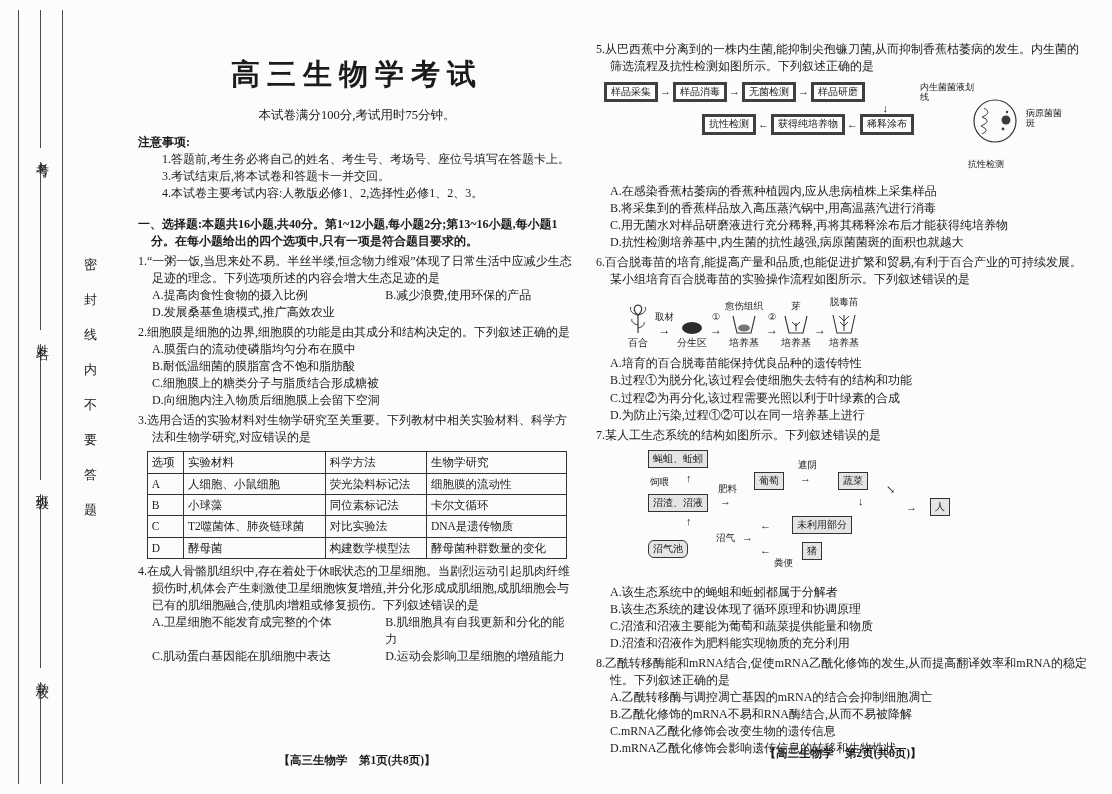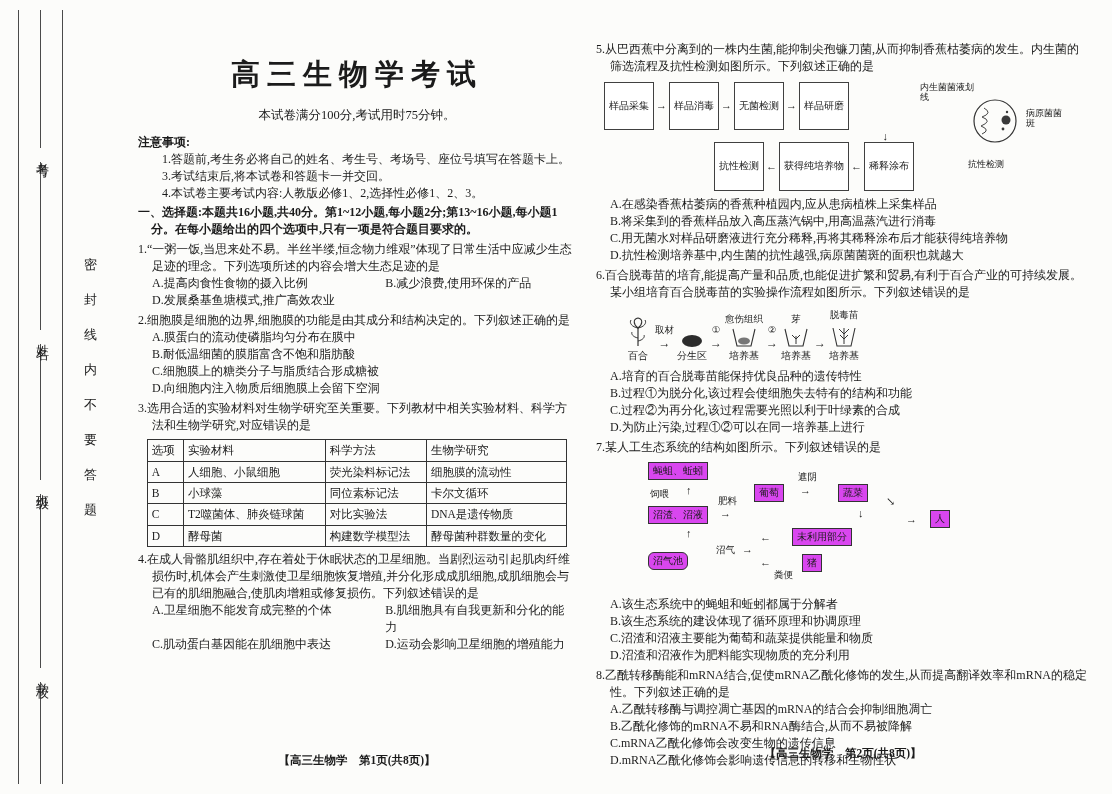--- a/index.html
+++ b/index.html
@@ -16,21 +16,21 @@
 
   
   .col { position:absolute; font-size:12px; line-height:1.42; color:#1b1b1b; }
   .col-left  { left:138px; top:46px; width:438px; }
   .col-right { left:596px; top:38px; width:494px; }
 
   .title { text-align:center; font-size:29px; font-weight:bold; letter-spacing:7px; margin:8px 0 12px 0; }
   .subtitle { text-align:center; font-size:12.5px; margin-bottom:9px; }
   .notice-h { font-weight:bold; }
   .notice { text-indent:2em; }
-  .section-h { font-weight:bold; margin-top:2px; padding-left:13px; text-indent:-13px; }
+  .section-h { font-weight:bold; margin-top:14px; padding-left:13px; text-indent:-13px; }
 
   .q { margin-top:3px; }
   .qstem { padding-left:14px; text-indent:-14px; }
   .opt { padding-left:14px; }
   .optrow { display:flex; padding-left:14px; }
   .optrow .o1 { width:55%; }
   .optrow .o2 { flex:1; }
 
   table.qtable { border-collapse:collapse; margin:5px auto 4px auto; width:96%;
                  font-size:11.5px; text-align:left; }
@@ -38,42 +38,42 @@
 
   .footer { position:absolute; text-align:center; font-size:11.5px; font-weight:600; }
   .footer1 { left:138px; width:438px; top:753px; }
   .footer2 { left:596px; width:494px; top:746px; }
 
   
   .q5diag { display:flex; margin:7px 0 5px 8px; }
   .q5flow { width:310px; }
   .frow { display:flex; align-items:center; }
   .frow-end { justify-content:flex-end; }
-  .fbox { border:1px solid #404040; font-size:10px; padding:16px 4px; white-space:nowrap; background:#fff; }
+  .fbox { border:3px solid #404040; font-size:10px; padding:0 4px; white-space:nowrap; background:#fff; }
   .farr { font-size:11px; margin:0 2px; }
   .fdown { text-align:right; padding-right:26px; font-size:11px; line-height:1.1; }
   .q5dish { position:relative; width:150px; height:96px; margin-left:6px; font-size:9px; }
   .dlt { position:absolute; left:0; top:0; width:56px; line-height:1.15; }
   .dlr { position:absolute; left:106px; top:26px; width:40px; line-height:1.15; }
   .dlb { position:absolute; left:48px; top:76px; }
   .dishsvg { position:absolute; left:52px; top:16px; }
 
   
   .q6diag { display:flex; align-items:flex-end; margin:8px 0 5px 28px; }
   .stage { display:flex; flex-direction:column; align-items:center; }
   .stage .stop { font-size:9.5px; height:13px; }
   .stage .sbot { font-size:10px; margin-top:1px; }
   .q6arr { display:flex; flex-direction:column; align-items:center; margin:0 3px 14px 3px; }
   .q6arr .albl { font-size:9.5px; height:13px; }
   .q6arr .aar { font-size:12px; line-height:1; }
 
   
   .eco { position:relative; width:340px; height:130px; margin:6px 0 4px 46px; }
   .ebox { position:absolute; border:1px solid #333; padding:1px 4px; font-size:10px;
-          background:#d946ef; white-space:nowrap; }
+          background:#e5e5e5; white-space:nowrap; }
   .elbl { position:absolute; font-size:9.5px; white-space:nowrap; }
   .earr { position:absolute; font-size:11px; line-height:1; }
 </style>
 </head>
 <body>
 
 <div class="sheet">
 
   <div class="vline" style="left:18px; top:10px; height:774px;"></div>
   <div class="vline" style="left:40px; top:10px; height:774px;"></div>

